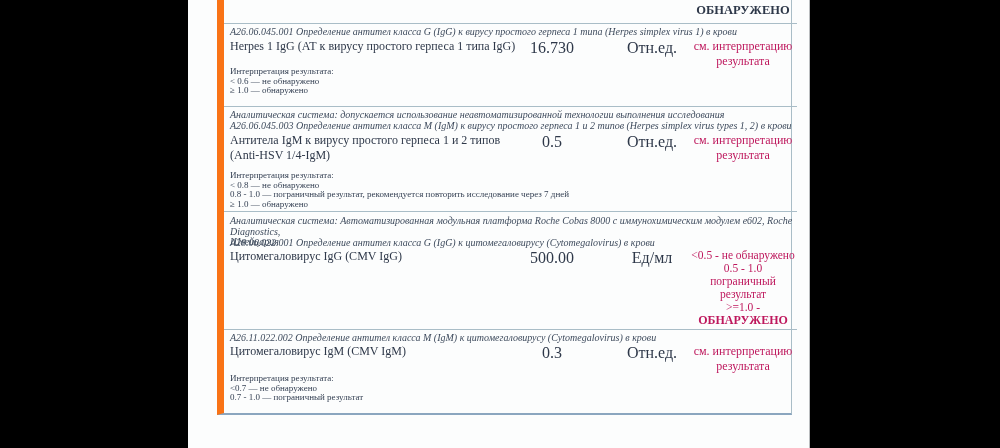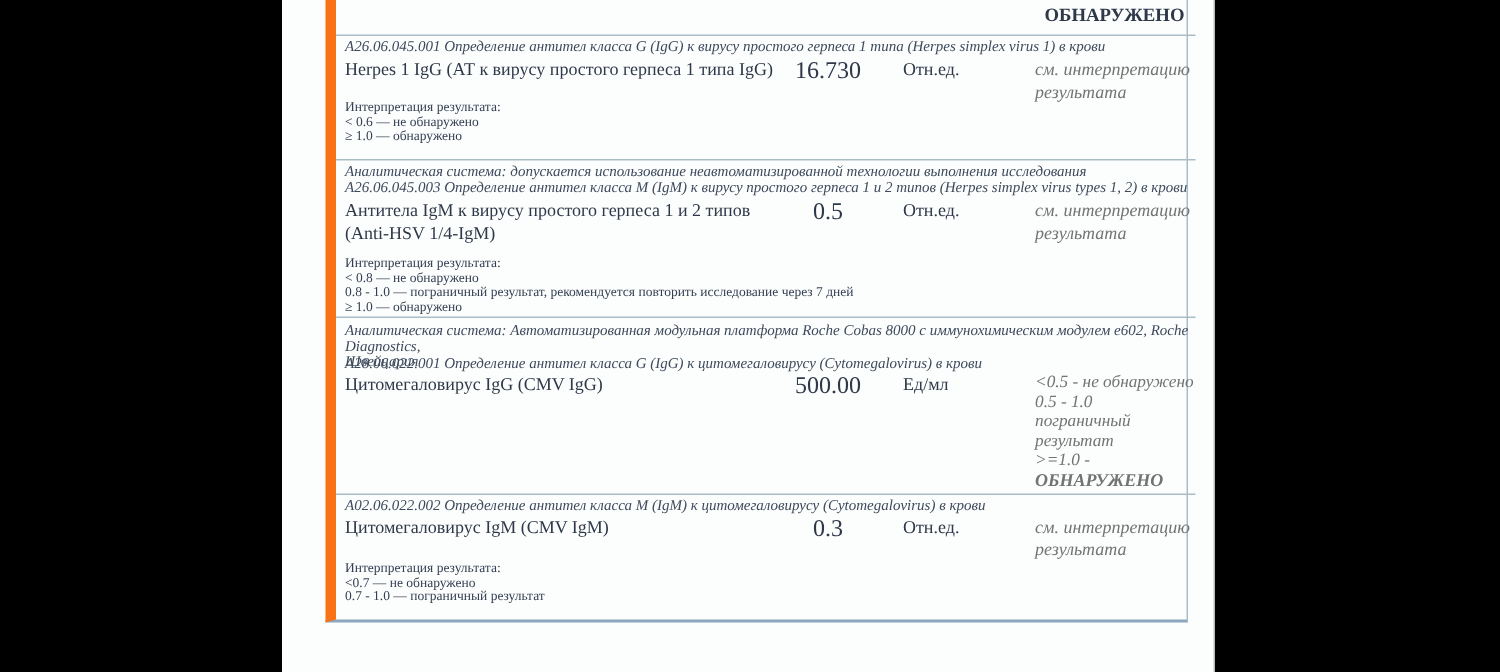--- a/index.html
+++ b/index.html
@@ -25,24 +25,24 @@
 
   .sys, .code { position:absolute; left:6px; right:4px;
                 font-style:italic; font-size:10px; line-height:10.5px;
                 color:#3d4a5c; white-space:nowrap; }
   .sys.wrap2 { white-space:normal; }
 
   .name { position:absolute; left:6px; width:272px; font-size:12px;
           line-height:15px; color:#2e3849; white-space:nowrap; }
   .result { position:absolute; left:278px; width:100px; text-align:center;
             font-size:16px; color:#2e3849; }
-  .units  { position:absolute; left:378px; width:100px; 
-            font-size:12px; color:#2e3849; }
-  .ref    { position:absolute; left:466px; width:106px; 
-            font-size:12px; line-height:15px; color:#737373;font-style:italic; }
+  .units  { position:absolute; left:378px; width:100px; text-align:center;
+            font-size:16px; color:#2e3849; }
+  .ref    { position:absolute; left:466px; width:106px; text-align:center;
+            font-size:12px; line-height:15px; color:#be185d; }
   .ref.multi { font-size:11.5px; line-height:13px; }
   .ref .bold-line { font-weight:bold; font-size:12px; }
 
   .interp { position:absolute; left:6px; right:4px; font-size:9px;
             line-height:9.6px; color:#333f52; }
 
   .detected-cell { position:absolute; left:466px; top:3px; width:106px;
                    text-align:center; font-size:12.5px; font-weight:bold;
                    color:#2e3849; }
 </style>
@@ -111,21 +111,21 @@
           <div>&lt;0.5 - не обнаружено</div>
           <div>0.5 - 1.0</div>
           <div>пограничный</div>
           <div>результат</div>
           <div>&gt;=1.0 -</div>
           <div class="bold-line">ОБНАРУЖЕНО</div>
         </div>
       </div>
 
       <div class="trow row-4 last">
-        <div class="code" style="top:3px">A02.06.022.002 Определение антител класса M (IgM) к цитомегаловирусу (Cytomegalovirus) в крови</div>
+        <div class="code" style="top:3px">A26.11.022.002 Определение антител класса M (IgM) к цитомегаловирусу (Cytomegalovirus) в крови</div>
         <div class="name" style="top:14px">
           <div>Цитомегаловирус IgM (CMV IgM)</div>
         </div>
         <div class="result" style="top:14px">0.3</div>
         <div class="units" style="top:14px">Отн.ед.</div>
         <div class="ref" style="top:14px">
           <div>см. интерпретацию</div>
           <div>результата</div>
         </div>
         <div class="interp" style="top:44px">

